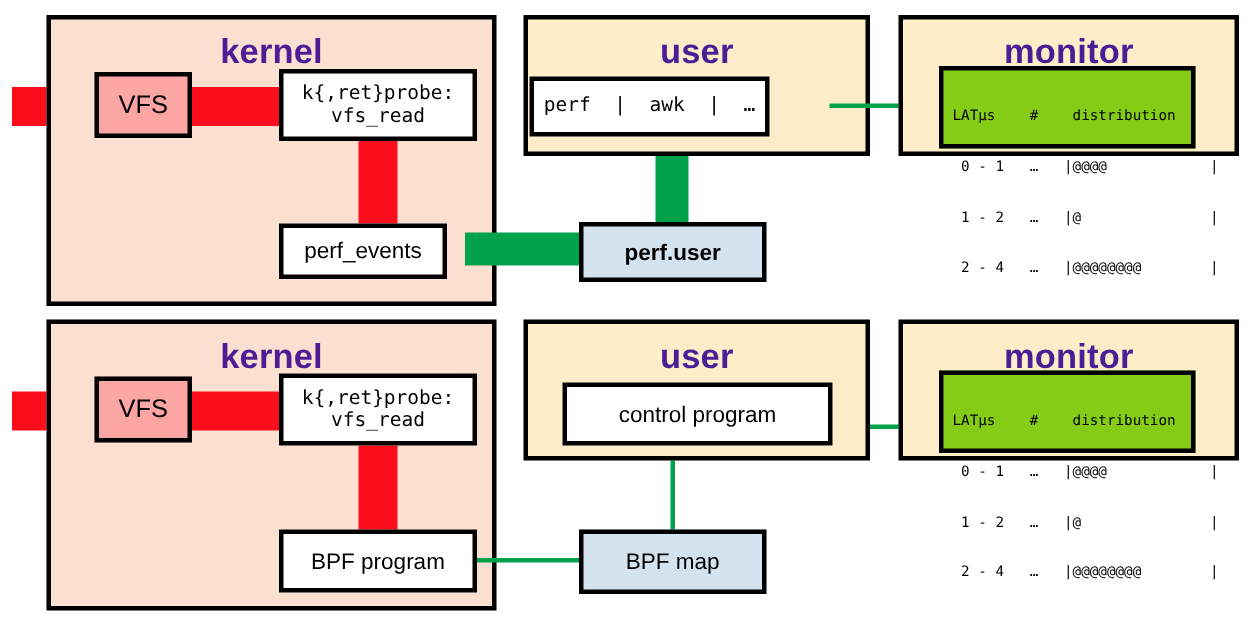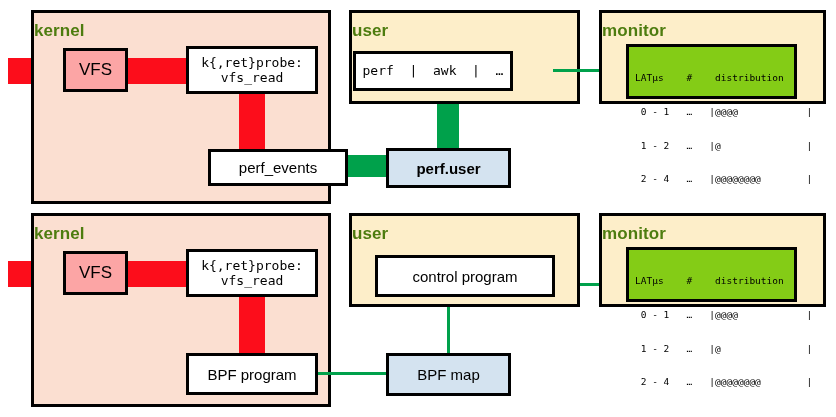--- a/index.html
+++ b/index.html
@@ -22,23 +22,24 @@
   
   .panel {
     border: 3px solid #000000;
   }
   .panel-kernel { background: #fbdfd1; }
   .panel-user   { background: #fdeec9; }
   .panel-monitor{ background: #fdeec9; }
   .panel-title {
     position: absolute;
     left: 0; right: 0;
+    text-align: center;
     font-weight: bold;
-    font-size: 17px;
-    color: #4d7c0f;
+    font-size: 23px;
+    color: #4c1d95;
     letter-spacing: .1px;
   }
 
   
   .box {
     border: 3px solid #000000;
     background: #ffffff;
     display: flex;
     align-items: center;
     justify-content: center;
@@ -93,21 +94,21 @@
 
   <div class="abs box box-white" style="left:186px; top:46px; width:132px; height:48px; flex-direction:column; line-height:1.15;">
     <span class="lbl-mono">k{,ret}probe:</span>
     <span class="lbl-mono">vfs_read</span>
   </div>
 
   <div class="abs bar-green" style="left:310px; top:155px; width:82px; height:22px;"></div>
 
   <div class="abs bar-green" style="left:437px; top:100px; width:22px; height:52px;"></div>
 
-  <div class="abs box box-white lbl-sans" style="left:186px; top:149px; width:140px; height:37px;margin-left:22px;">
+  <div class="abs box box-white lbl-sans" style="left:186px; top:149px; width:112px; height:37px;">
     <span>perf_events</span>
   </div>
 
   <div class="abs panel panel-user" style="left:349px; top:10px; width:231px; height:94px;">
     <div class="panel-title" style="top:8px;">user</div>
   </div>
 
   <div class="abs box box-white lbl-mono" style="left:353px; top:51px; width:160px; height:40px;">
     <span>perf  |  awk  |  …</span>
   </div>

